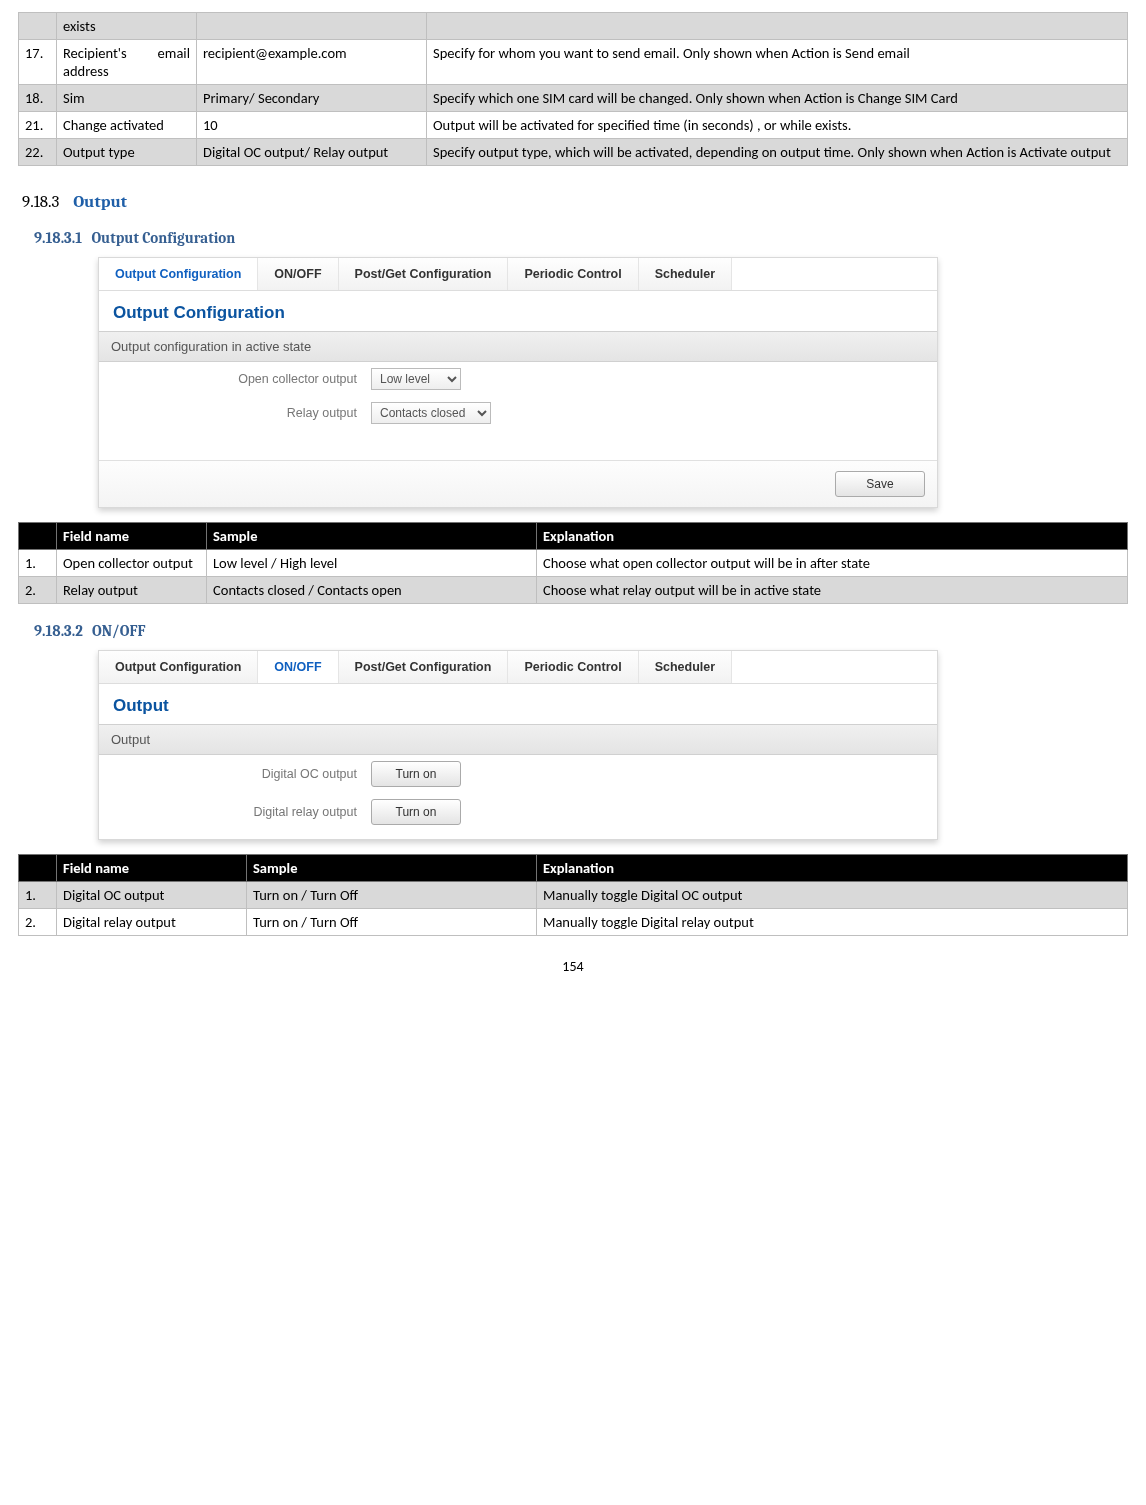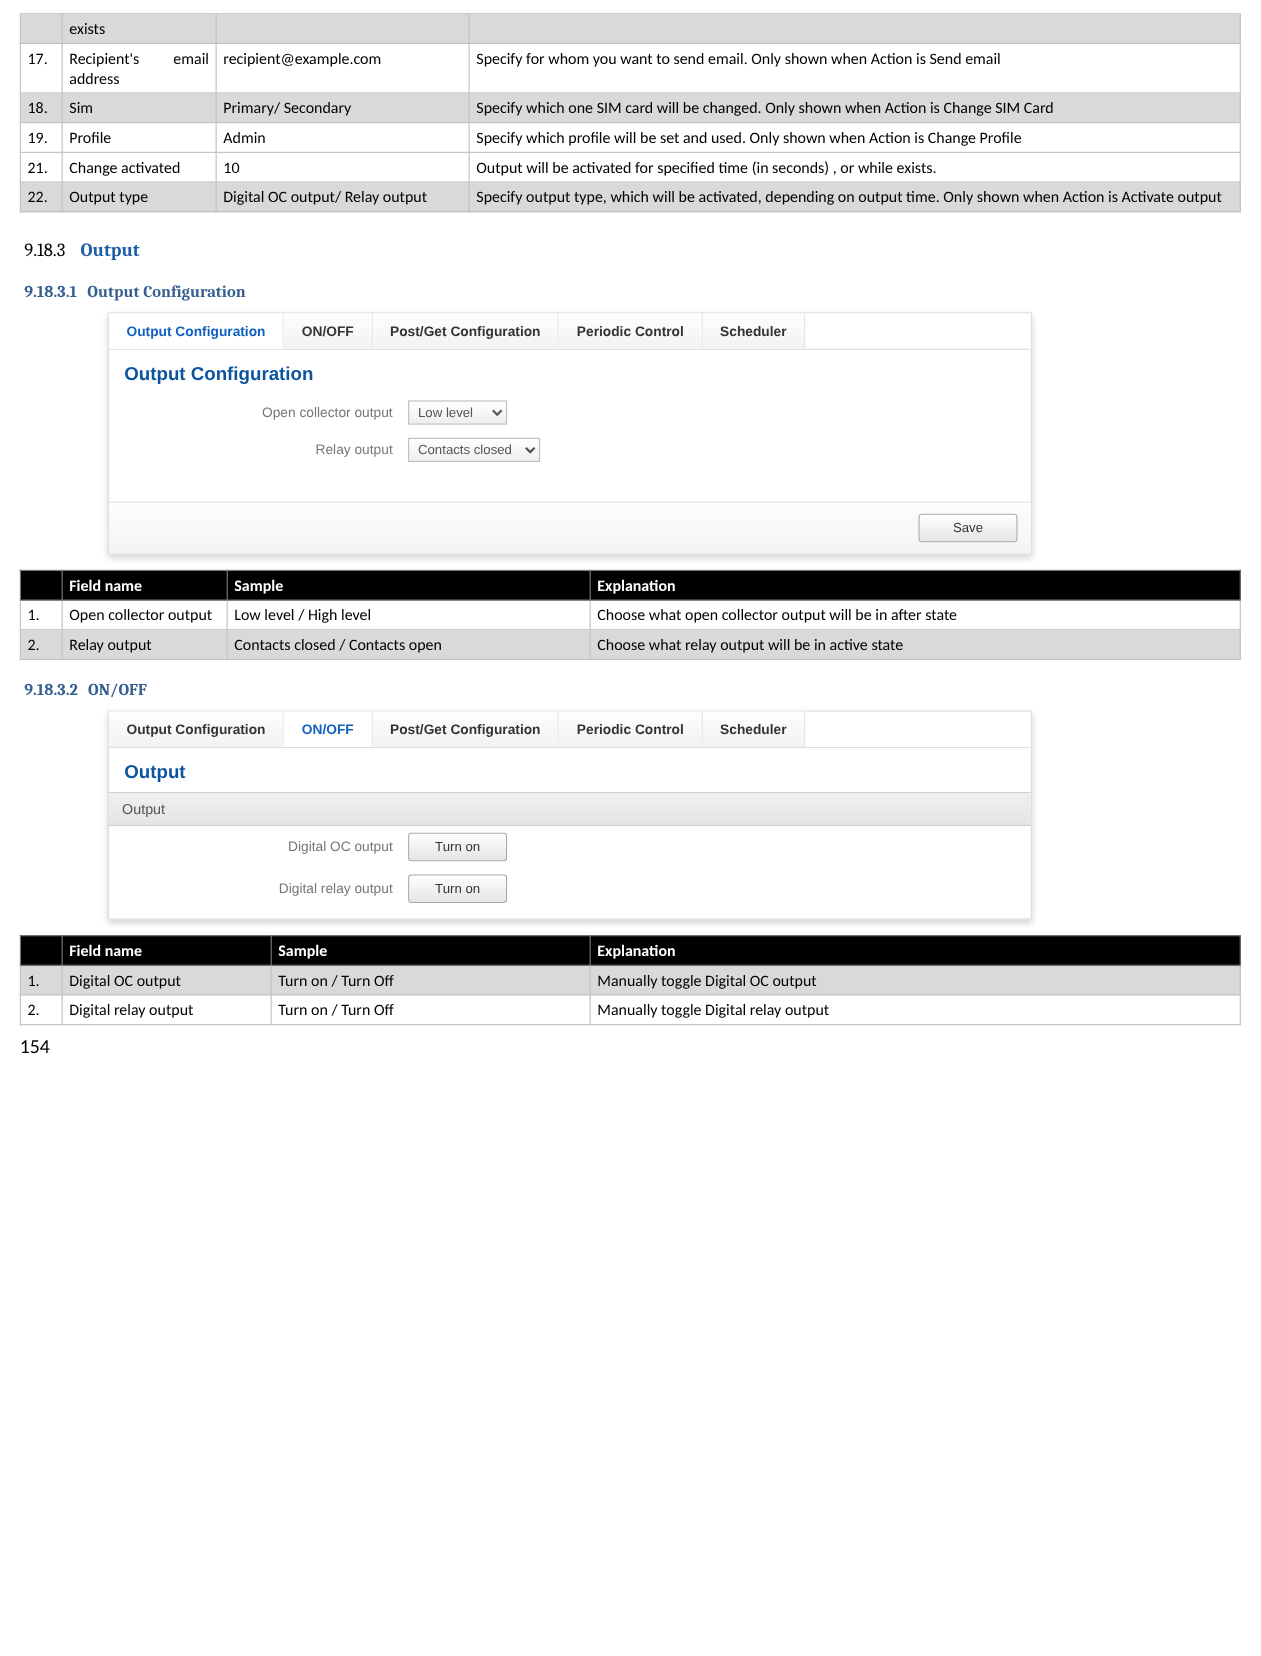--- a/index.html
+++ b/index.html
@@ -42,21 +42,21 @@
   }
   h3.sec-num .num { color: #000000; font-weight: normal; margin-right: 10px; }
   h3.sec-num .txt { color: #1f5fa8; }
   h4.subsec {
     font-family: Cambria, Georgia, serif;
     color: #365f91;
     font-size: 15px;
     font-weight: bold;
     margin: 18px 0 10px 4px;
   }
-  h4.subsec .num { margin-right: 6px; }
+  h4.subsec .num { margin-right: 6px; margin-left: 12px; }
   
   .ui-panel {
     width: 840px;
     margin: 6px auto 14px 80px;
     border: 1px solid #d9d9d9;
     box-shadow: 0 3px 6px rgba(0,0,0,0.18);
     font-family: Arial, sans-serif;
     font-size: 13px;
     color: #333;
     background: #fff;
@@ -121,21 +121,21 @@
     color: #333;
     cursor: pointer;
     min-width: 90px;
   }
   .ui-footer {
     border-top: 1px solid #e0e0e0;
     padding: 10px 12px;
     text-align: right;
     background: linear-gradient(#fdfdfd,#f4f4f4);
   }
-  .page-number { margin-top: 8px; font-size: 18px; }
+  .page-number { text-align: center; margin-top: 22px; font-size: 14px; }
 </style>
 </head>
 <body>
 
 <table class="data-table">
   <tbody>
     <tr class="row-a">
       <td class="col-num"></td>
       <td style="width:140px">exists</td>
       <td style="width:230px"></td>
@@ -145,26 +145,20 @@
       <td class="col-num">17.</td>
       <td>Recipient's email address</td>
       <td>recipient@example.com</td>
       <td>Specify for whom you want to send email. Only shown when Action is Send email</td>
     </tr>
     <tr class="row-a">
       <td class="col-num">18.</td>
       <td>Sim</td>
       <td>Primary/ Secondary</td>
       <td>Specify which one SIM card will be changed. Only shown when Action is Change SIM Card</td>
-    </tr>
-    <tr class="row-b">
-      <td class="col-num">19.</td>
-      <td>Profile</td>
-      <td>Admin</td>
-      <td>Specify which profile will be set and used. Only shown when Action is Change Profile</td>
     </tr>
     <tr class="row-b">
       <td class="col-num">21.</td>
       <td>Change activated</td>
       <td>10</td>
       <td>Output will be activated for specified time (in seconds) , or while exists.</td>
     </tr>
     <tr class="row-a">
       <td class="col-num">22.</td>
       <td>Output type</td>
@@ -186,20 +180,21 @@
 
 <div class="ui-panel">
   <div class="ui-tabs">
     <div class="ui-tab active">Output Configuration</div>
     <div class="ui-tab">ON/OFF</div>
     <div class="ui-tab">Post/Get Configuration</div>
     <div class="ui-tab">Periodic Control</div>
     <div class="ui-tab">Scheduler</div>
   </div>
   <div class="ui-title">Output Configuration</div>
+  <div class="ui-subheader">Output configuration in active state</div>
   <div class="ui-form-row">
     <div class="lbl">Open collector output</div>
     <select class="ui-select">
       <option>Low level</option>
     </select>
   </div>
   <div class="ui-form-row">
     <div class="lbl">Relay output</div>
     <select class="ui-select" style="min-width:120px">
       <option>Contacts closed</option>

